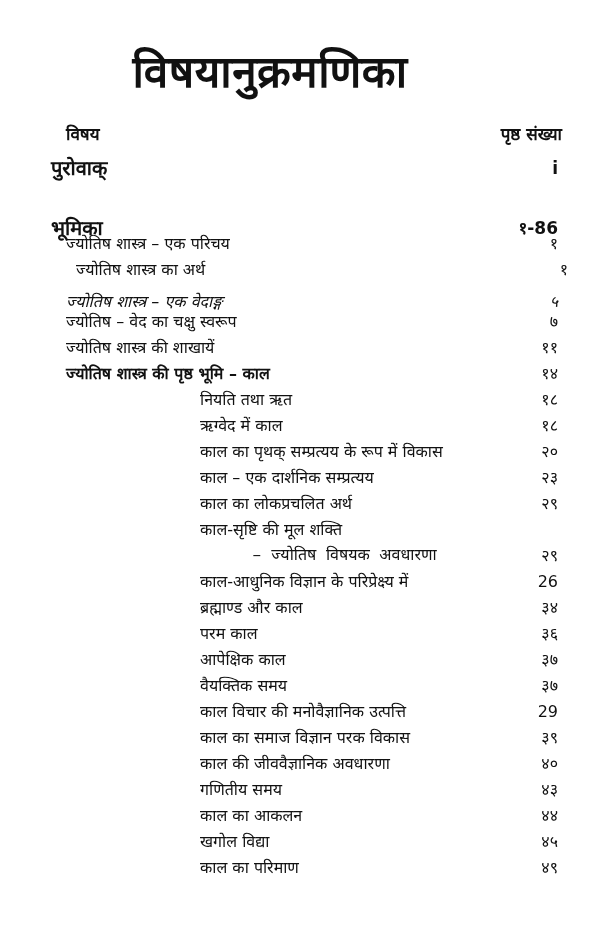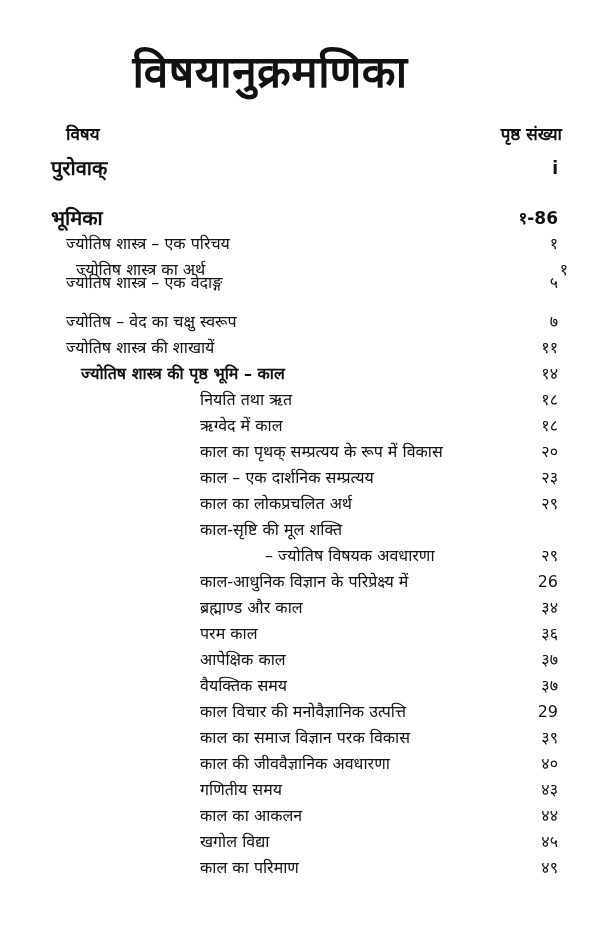--- a/index.html
+++ b/index.html
@@ -54,51 +54,51 @@
   }
   .row .pg {
     position: absolute;
     right: 42px;
     text-align: right;
     white-space: nowrap;
   }
   .lvl0 .label { left: 35px; font-weight: bold; font-size: 20px; margin-left: 16px; }
   .lvl0 .pg { font-weight: bold; font-size: 17px; }
   .lvl1 .label { left: 66px; }
-  .lvl1.bold .label { font-weight: bold; margin-left: 15px; }
+  .lvl1.bold .label { font-weight: bold; }
   .lvl2 .label { left: 200px; }
-  .lvl2.cont .label { left: 265px; }
+  .lvl2.cont .label { left: 252px; font-family: Liberation Mono, monospace; }
 </style>
 </head>
 <body>
 
 <div class="page">
   <div class="title">विषयानुक्रमणिका</div>
 
   <div class="col-header left">विषय</div>
   <div class="col-header right">पृष्ठ संख्या</div>
 
   <div id="entries">
       <div class="row lvl0" style="top: 155px;">
         <span class="label">पुरोवाक्</span>
         <span class="pg">i</span>
       </div>
-      <div class="row lvl0" style="top: 205px;">
+      <div class="row lvl0" style="top: 215px;">
         <span class="label">भूमिका</span>
         <span class="pg">१-86</span>
       </div>
       <div class="row lvl1" style="top: 231px;">
         <span class="label">ज्योतिष शास्त्र – एक परिचय</span>
         <span class="pg">१</span>
       </div>
       <div class="row lvl1" style="top: 257px; margin-left: 10px;">
         <span class="label">ज्योतिष शास्त्र का अर्थ</span>
         <span class="pg">१</span>
       </div>
-      <div class="row lvl1" style="top: 270px;">
+      <div class="row lvl1" style="top: 289px; font-style: italic;">
         <span class="label">ज्योतिष शास्त्र – एक वेदाङ्ग</span>
         <span class="pg">५</span>
       </div>
       <div class="row lvl1" style="top: 309px;">
         <span class="label">ज्योतिष – वेद का चक्षु स्वरूप</span>
         <span class="pg">७</span>
       </div>
       <div class="row lvl1" style="top: 335px;">
         <span class="label">ज्योतिष शास्त्र की शाखायें</span>
         <span class="pg">११</span>

